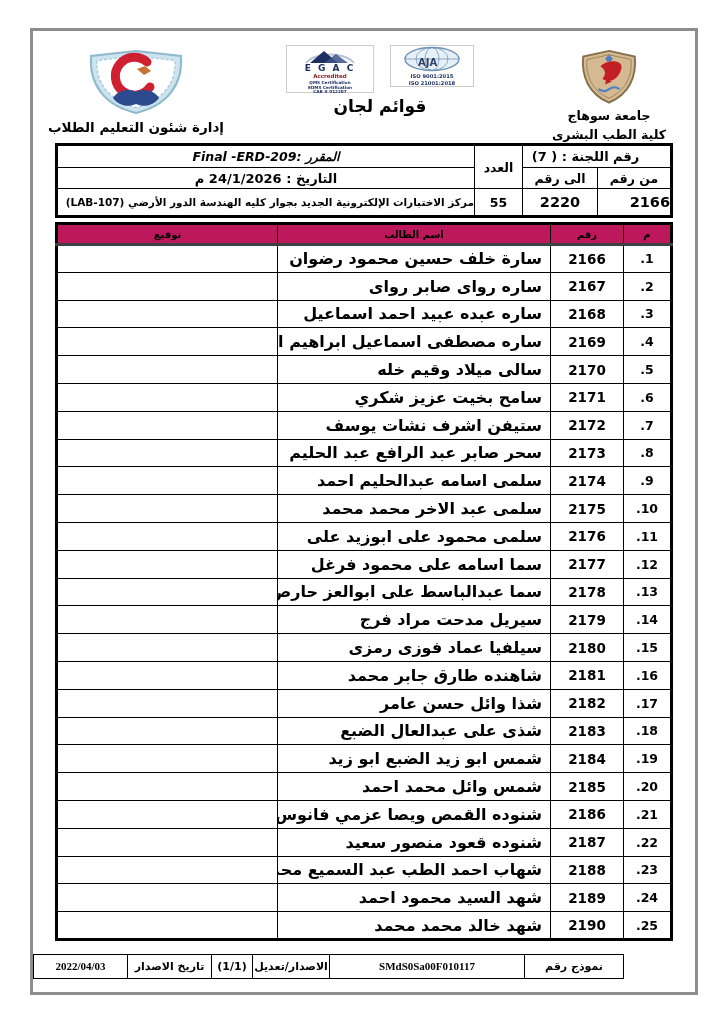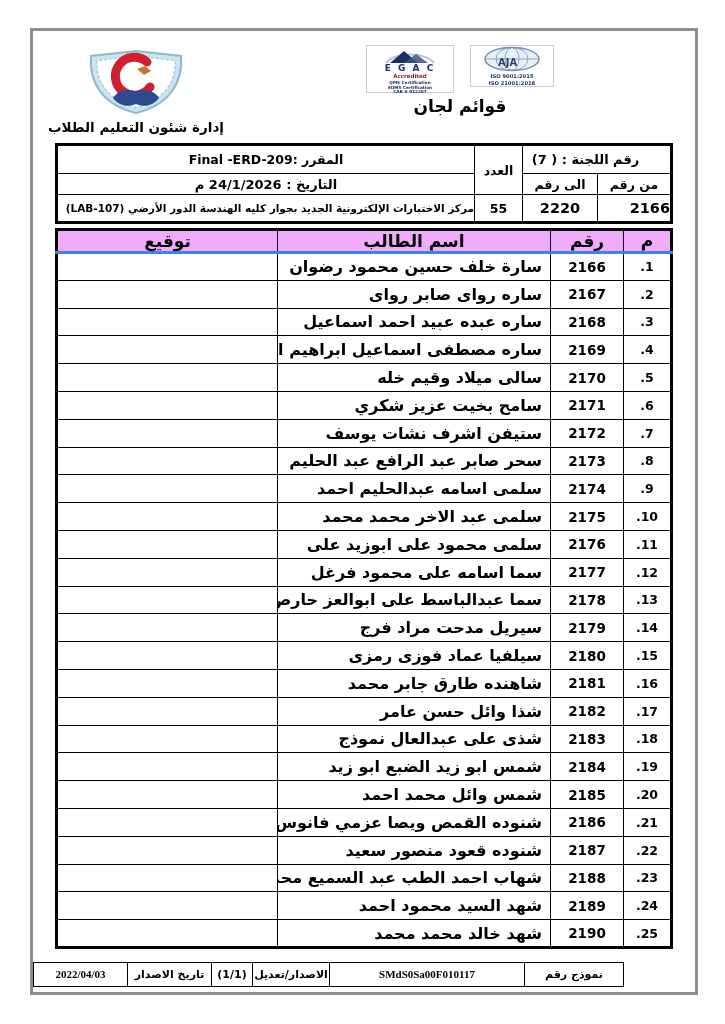--- a/index.html
+++ b/index.html
@@ -24,32 +24,32 @@
   .dept-text { font-weight:bold; font-size:13.5px; text-align:center; margin-top:4px; }
   .cert-row { direction:ltr; display:flex; gap:16px; align-items:flex-start; justify-content:center; }
   .title1 { font-weight:bold; font-size:17px; text-align:center; margin-top:3px; }
   .title2 { font-weight:bold; font-size:16.5px; text-align:center; margin-top:1px; }
   
   table { border-collapse:collapse; table-layout:fixed; direction:rtl; }
   td, th { border:1px solid #000; overflow:hidden; white-space:nowrap; }
   
   .info-table { margin:0 22px; width:618px; border:3px solid #000; }
   .info-table td { font-weight:bold; text-align:center; }
-  .cell-course { font-size:12.5px; height:29px; }
+  .cell-course { font-size:12.5px; height:23px;font-style:italic; }
   .cell-date { font-size:13px; height:21px; }
   .cell-loc { font-size:10.5px; height:28px;padding-left:33px; }
   .cell-committee { font-size:13px; text-align:right; padding-left:0; padding-right:22px; }
   .cell-fromto { font-size:12.5px; }
   .cell-num { font-size:14.5px; }
   .cell-count { font-size:12.5px; }
   
   .main-table { margin:4px 22px 0; width:618px; border:3px solid #000; }
   .main-table th {
-    background:#f0abfc; height:21px; font-size:17px; font-weight:bold; text-align:center;
-    border-bottom:3px solid #3b82f6;
+    background:#be185d; height:21px; font-size:10px; font-weight:bold; text-align:center;
+    border-bottom:3px solid #404040;
   }
   .main-table td { height:27.8px; font-weight:bold; }
   .col-index { text-align:center; font-size:12.5px; direction:rtl; }
   .col-number { text-align:center; font-size:13.5px; }
   .col-name { text-align:right; font-size:16px; padding-right:8px; }
   .col-sign { }
   
   .footer-table { margin:13px 40px 0 0; width:591px; border:1.5px solid #000; }
   .footer-table td { height:24px; font-weight:bold; font-size:11px; text-align:center; }
   .latin-serif { font-family:"Liberation Serif", serif; font-size:12.5px; }
@@ -57,20 +57,32 @@
   .logo { display:block; }
   svg text { font-weight:bold; }
 </style>
 </head>
 <body>
 
 <div class="frame">
 
   <div class="header">
 
+    <div class="hdr-block hdr-uni">
+      <svg class="logo" width="74" height="58" viewBox="0 0 74 58">
+        <path d="M37 2 L64 8 C66 29 58 47 37 56 C16 47 8 29 10 8 Z" fill="#d5b992" stroke="#85704c" stroke-width="2"></path>
+        <path d="M37 6 L60 11 C61.5 28 55 43 37 51.5 C19 43 12.5 28 14 11 Z" fill="none" stroke="#9b8257" stroke-width="1"></path>
+        <path d="M33 10 l4 -4 4 4 -2 3 h-4 Z" fill="#4f7fc0"></path>
+        <path d="M28 18 C36 10 52 12 50 20 C47 32 38 36 30 31 C34 27 34 22 28 18 Z" fill="#c32026"></path>
+        <path d="M34 30 l6 4 -7 3 Z" fill="#c32026"></path>
+        <path d="M26 42 q6 4 11 0 q6 -4 11 0" fill="none" stroke="#4f7fc0" stroke-width="2.2"></path>
+      </svg>
+      <div class="uni-text">جامعة سوهاج</div>
+      <div class="uni-text">كلية الطب البشرى</div>
+    </div>
 
     <div class="hdr-block hdr-center">
       <div class="cert-row">
         <svg class="logo" width="88" height="48" viewBox="0 0 88 48">
           <rect x="0.5" y="0.5" width="87" height="47" fill="#ffffff" stroke="#cccccc" stroke-width="1"></rect>
           <path d="M20 18 A26 14 0 0 1 68 18" fill="none" stroke="#b9c4d8" stroke-width="2"></path>
           <path d="M38 6 L52 18 H24 Z" fill="#1c2f63"></path>
           <path d="M50 9 L62 18 H38 Z" fill="#3d5488" opacity="0.85"></path>
           <text x="44" y="26" text-anchor="middle" font-size="9" fill="#1c2f63" letter-spacing="2">E G A C</text>
           <text x="44" y="33" text-anchor="middle" font-size="5.5" fill="#8c1d20">Accredited</text>
@@ -246,21 +258,21 @@
         </tr>
         <tr>
           <td class="col-index">17.</td>
           <td class="col-number">2182</td>
           <td class="col-name">شذا وائل حسن عامر</td>
           <td class="col-sign"></td>
         </tr>
         <tr>
           <td class="col-index">18.</td>
           <td class="col-number">2183</td>
-          <td class="col-name">شذى على عبدالعال نموذج</td>
+          <td class="col-name">شذى على عبدالعال الضبع</td>
           <td class="col-sign"></td>
         </tr>
         <tr>
           <td class="col-index">19.</td>
           <td class="col-number">2184</td>
           <td class="col-name">شمس ابو زيد الضبع ابو زيد</td>
           <td class="col-sign"></td>
         </tr>
         <tr>
           <td class="col-index">20.</td>

